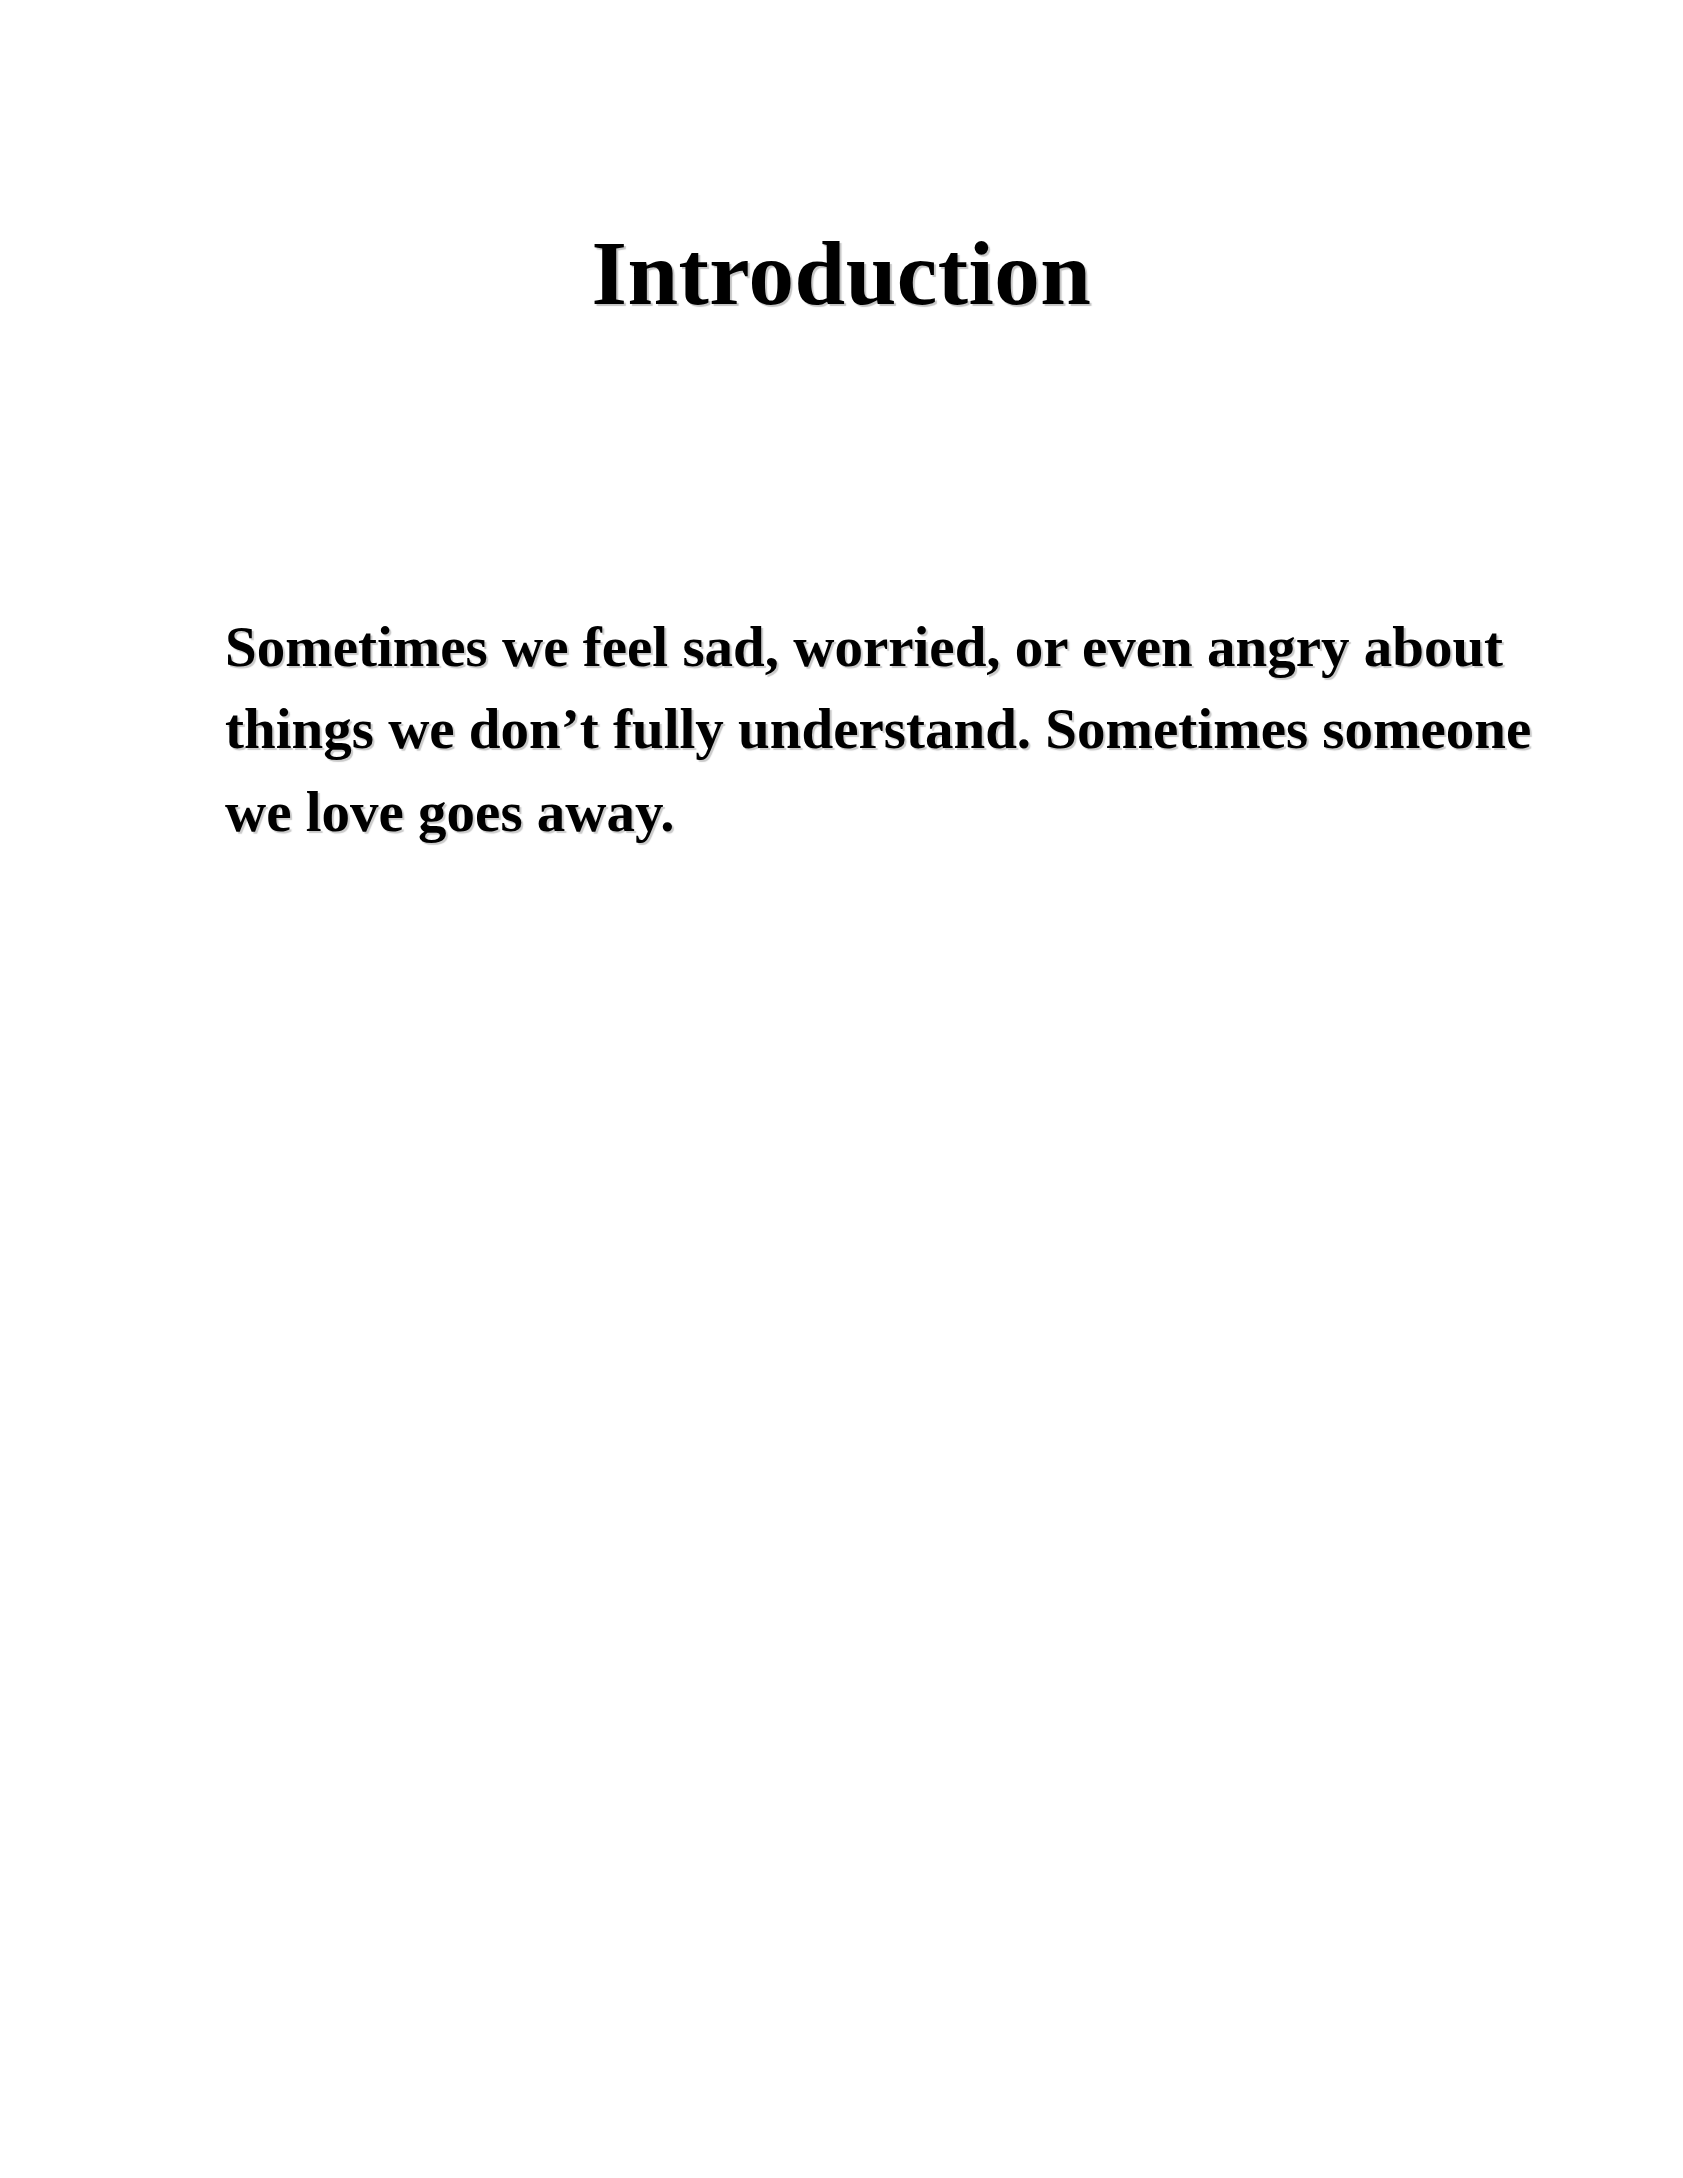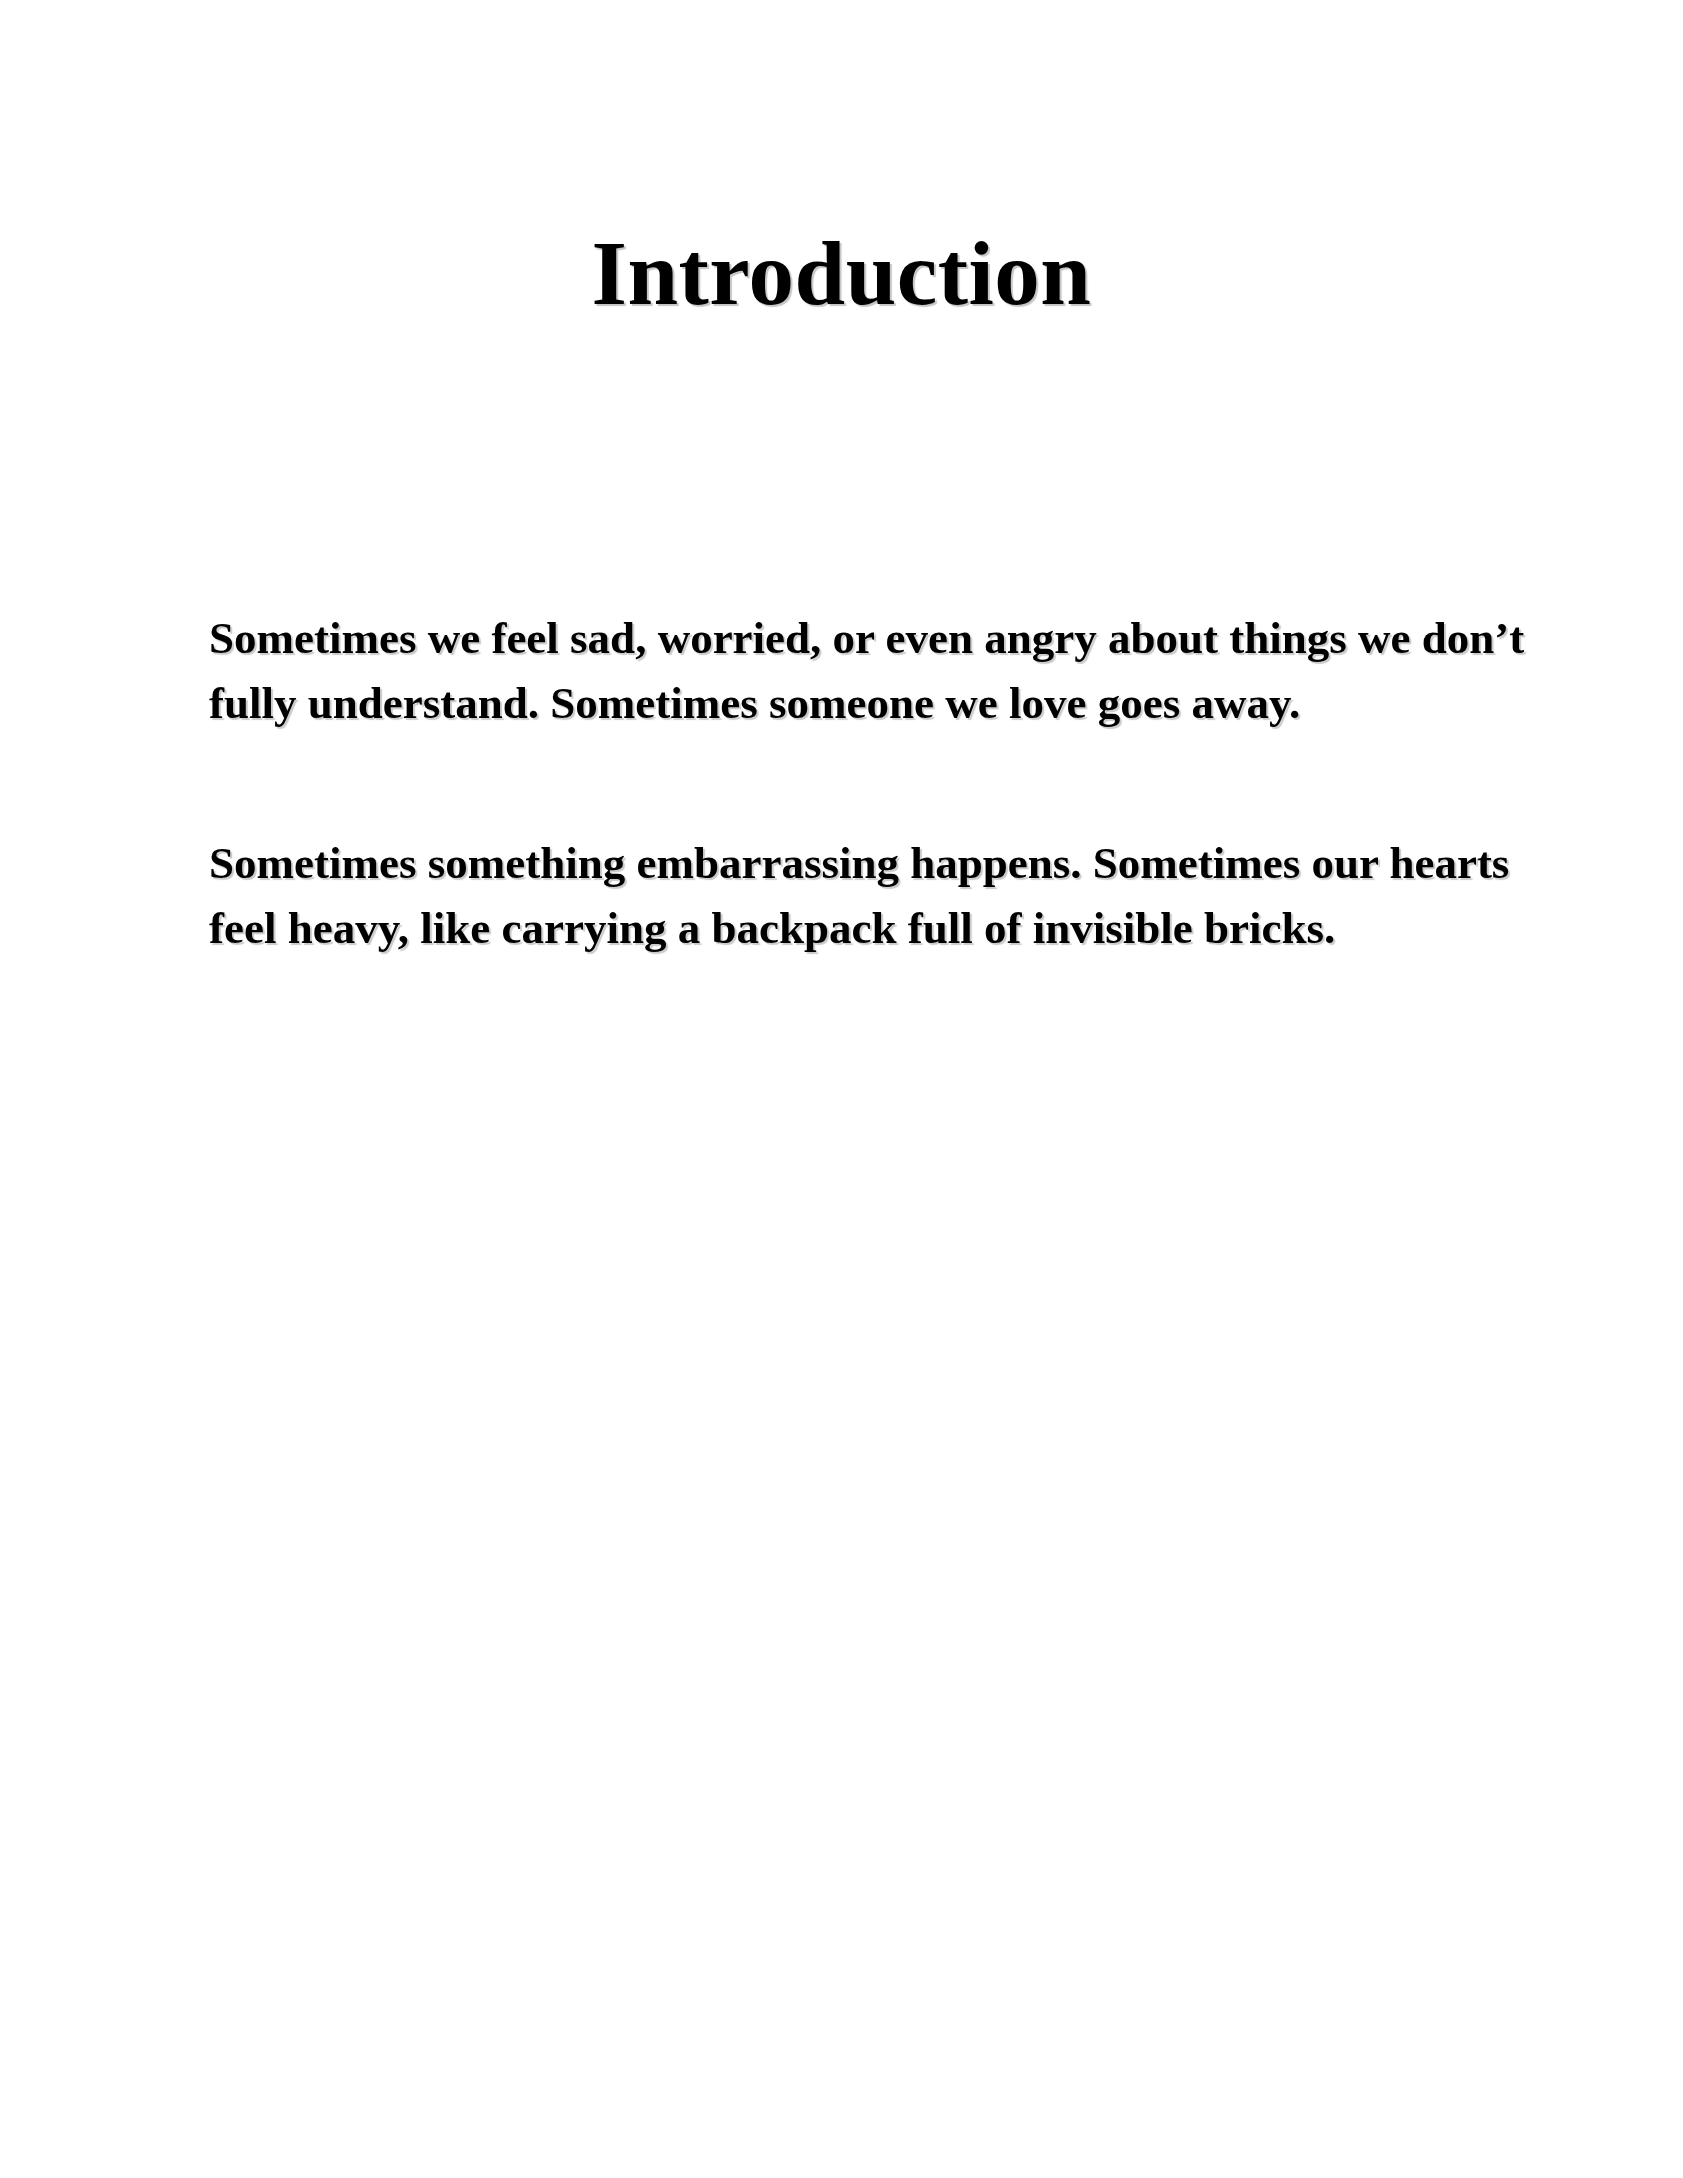--- a/index.html
+++ b/index.html
@@ -34,24 +34,24 @@
   }
 
   .body-block {
     margin: 0 auto;
     width: 1455px;
     padding-left: 95px;
     box-sizing: border-box;
   }
 
   .para {
-    font-size: 45px;
+    font-size: 57px;
     font-weight: bold;
     line-height: 1.45;
-    margin: 0;
+    margin: 16px;
     text-shadow: 2px 2px 1px rgba(150,150,150,0.5);
   }
 
   .para-1 {
     margin-top: 284px;
     max-width: 1436px;
   }
 
   .para-2 {
     margin-top: 95px;
@@ -74,18 +74,17 @@
 <body>
 
 <div class="page">
 
   <h1 class="doc-title">Introduction</h1>
 
   <div class="body-block">
 
     <p class="para para-1">Sometimes we feel sad, worried, or even angry about things we don’t fully understand. Sometimes someone we love goes away.</p>
 
-    <p class="para para-2">Sometimes something embarrassing happens. Sometimes our hearts feel heavy,  like carrying a backpack full of invisible bricks.</p>
 
 
   </div>
 </div>
 
 
 </body></html>

